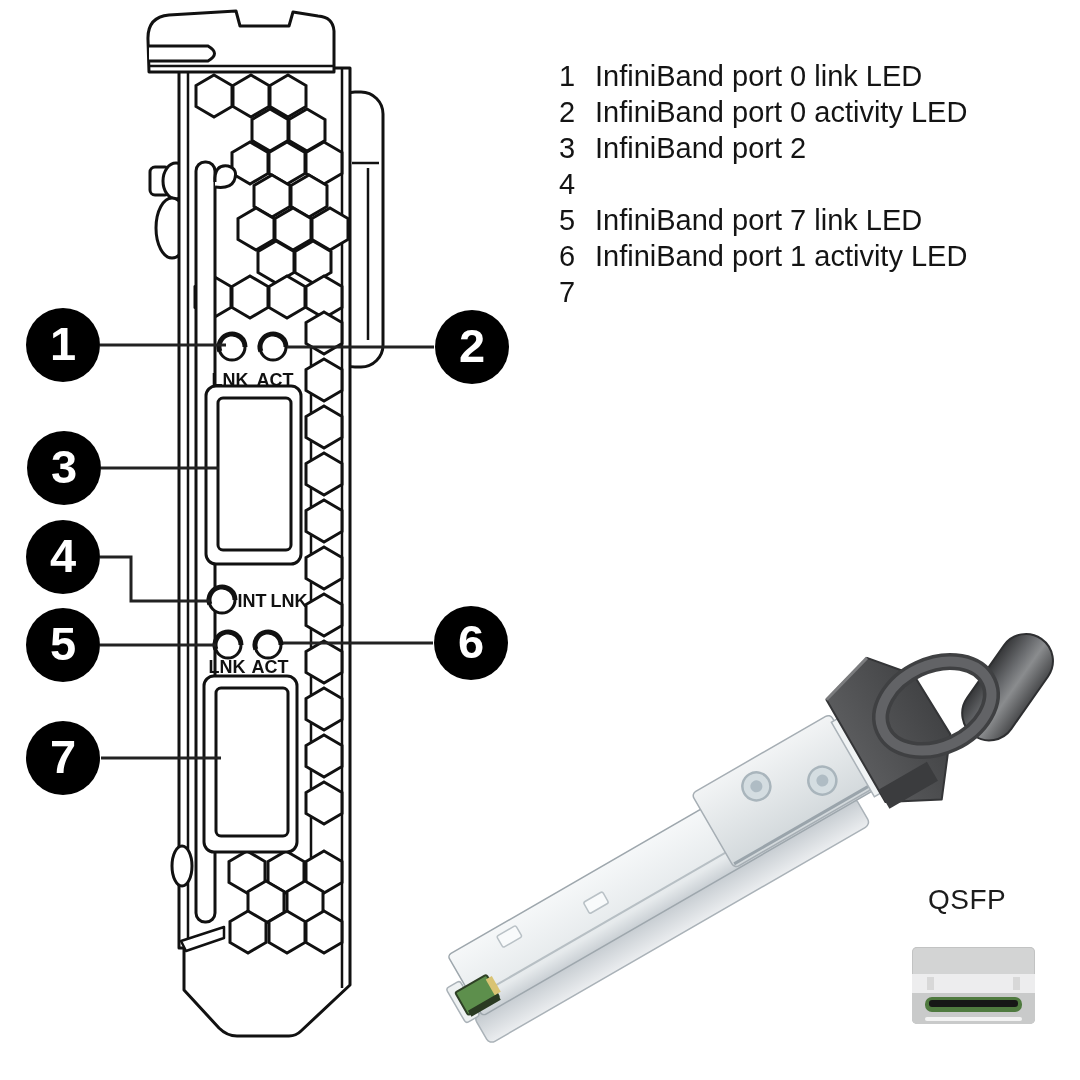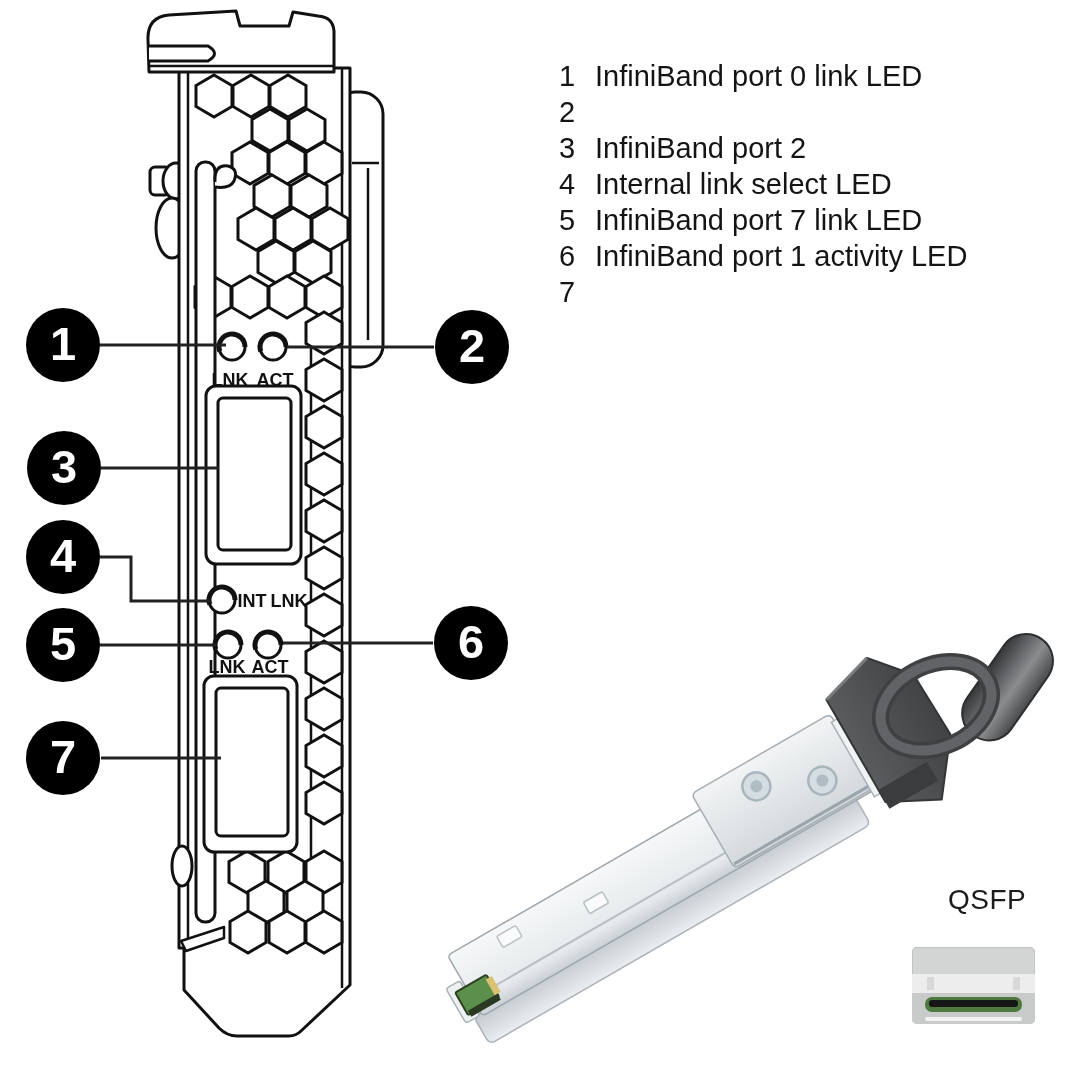--- a/index.html
+++ b/index.html
@@ -18,21 +18,21 @@
     font-size:47px; font-weight:bold; line-height:1; padding-bottom:3px;
   }
 
   
   .legend { position:absolute; left:556px; top:58px; width:520px; }
   .legend-row { display:flex; align-items:center; height:36px; font-size:29px; color:#141414; }
   .legend-num { width:22px; text-align:center; flex:0 0 auto; }
   .legend-label { margin-left:17px; white-space:nowrap; }
 
   
-  .qsfp-caption { position:absolute; left:948px; top:884px; font-size:28px; color:#1c1c1c; letter-spacing:0.5px; }
+  .qsfp-caption { position:absolute; left:928px; top:884px; font-size:28px; color:#1c1c1c; letter-spacing:0.5px; }
   .qsfp-icon { position:absolute; left:912px; top:947px; width:123px; height:77px;
     background:#d3d4d4; border-radius:5px; box-shadow:inset 0 0 0 1px #c2c3c3; overflow:hidden; }
   .qsfp-icon .band { position:absolute; left:0; top:27px; width:100%; height:19px; background:#ededee; }
   .qsfp-icon .band .notch { position:absolute; top:3px; width:7px; height:13px; background:#d8d8d8; }
   .qsfp-icon .band .notch.n1 { left:15px; } .qsfp-icon .band .notch.n2 { right:15px; }
   .qsfp-icon .lower { position:absolute; left:0; top:46px; width:100%; height:31px; background:#c9caca; }
   .qsfp-icon .slot { position:absolute; left:13px; top:50px; width:97px; height:15px; background:#4f7a3f; border-radius:7px; }
   .qsfp-icon .slot .bar { position:absolute; left:4px; right:4px; top:3px; height:7px; background:#161616; border-radius:3px; }
   .qsfp-icon .footline { position:absolute; left:13px; top:70px; width:97px; height:4px; background:#f2f2f2; border-radius:2px; }
 </style>
@@ -180,28 +180,28 @@
       <span>7</span>
     </div>
 
   <div class="legend">
     <div class="legend-row">
         <span class="legend-num">1</span>
         <span class="legend-label">InfiniBand port 0 link LED</span>
       </div>
     <div class="legend-row">
         <span class="legend-num">2</span>
+        <span class="legend-label">InfiniBand port 0 activity LED</span>
       </div>
     <div class="legend-row">
         <span class="legend-num">3</span>
         <span class="legend-label">InfiniBand port 2</span>
       </div>
     <div class="legend-row">
         <span class="legend-num">4</span>
-        <span class="legend-label">Internal link select LED</span>
       </div>
     <div class="legend-row">
         <span class="legend-num">5</span>
         <span class="legend-label">InfiniBand port 7 link LED</span>
       </div>
     <div class="legend-row">
         <span class="legend-num">6</span>
         <span class="legend-label">InfiniBand port 1 activity LED</span>
       </div>
     <div class="legend-row">

